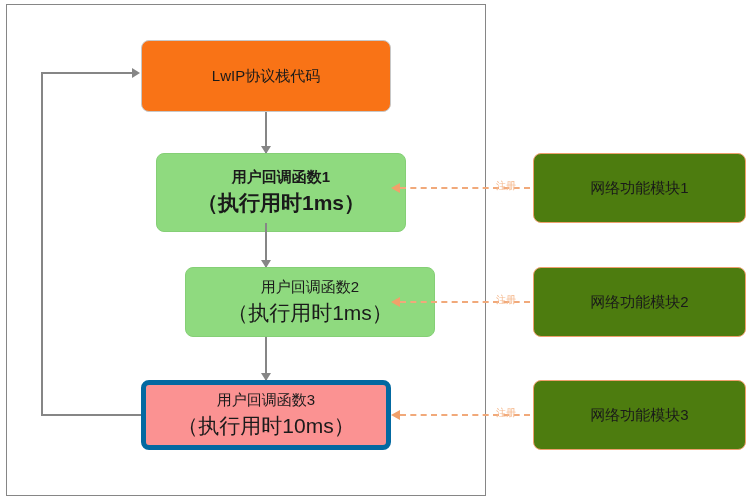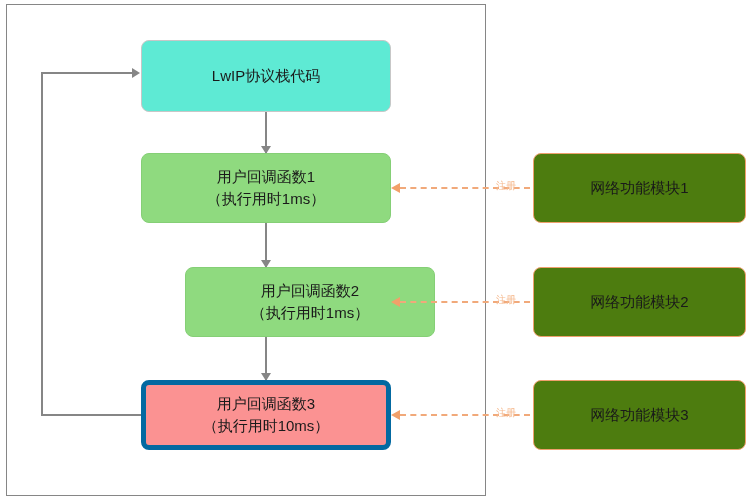--- a/index.html
+++ b/index.html
@@ -28,23 +28,23 @@
     display:flex;
     flex-direction:column;
     align-items:center;
     justify-content:center;
     text-align:center;
     color:#1a1a1a;
     font-size:15px;
     line-height:1.45;
     white-space:nowrap;
   }
-  .node .l2{font-size:15px;}
+  .node .l2{font-size:21px;}
 
-  .node-stack{background:#5eead4;border:1px solid #c7c7c7;}
+  .node-stack{background:#f97316;border:1px solid #c7c7c7;}
   .node-green{background:#8fda7f;border:1px solid #85cf76;}
   .node-red{background:#fb9292;border:5px solid #0369a1;}
   .node-orange{background:#4d7c0f;border:1px solid #efa06d;}
 
   
   .v-arrow{
     position:absolute;
     width:2px;
     background:#868686;
   }
@@ -100,21 +100,21 @@
 <div id="stage">
 
   <div class="container-frame"></div>
 
   <div class="node node-stack" style="left:141px;top:40px;width:250px;height:72px;">
     <span>LwIP协议栈代码</span>
   </div>
 
   <div class="v-arrow" style="left:265px;top:112px;height:41px;"></div>
 
-  <div class="node node-green" style="left:141px;top:153px;width:250px;height:70px;">
+  <div class="node node-green" style="left:156px;top:153px;width:250px;height:79px;font-weight:bold;">
     <span>用户回调函数1</span>
     <span class="l2">（执行用时1ms）</span>
   </div>
 
   <div class="v-arrow" style="left:265px;top:223px;height:44px;"></div>
 
   <div class="node node-green" style="left:153px;top:267px;width:250px;height:70px;margin-left:32px;">
     <span>用户回调函数2</span>
     <span class="l2">（执行用时1ms）</span>
   </div>

